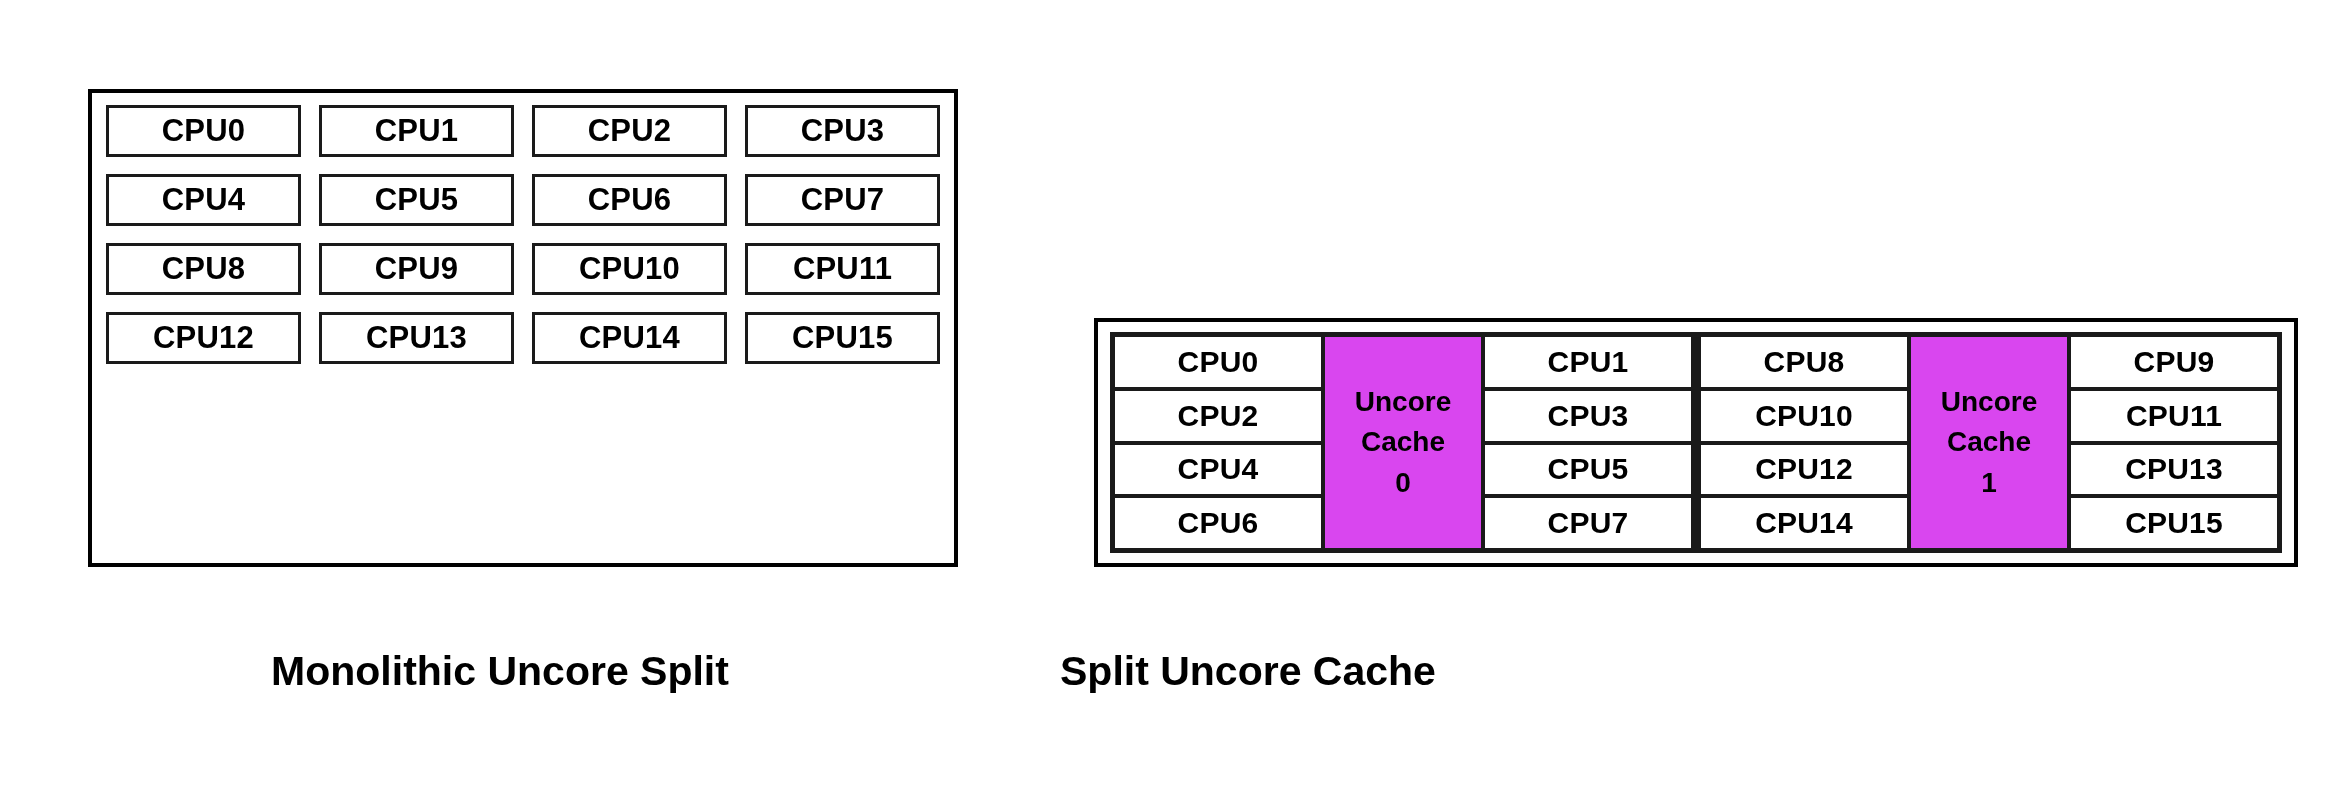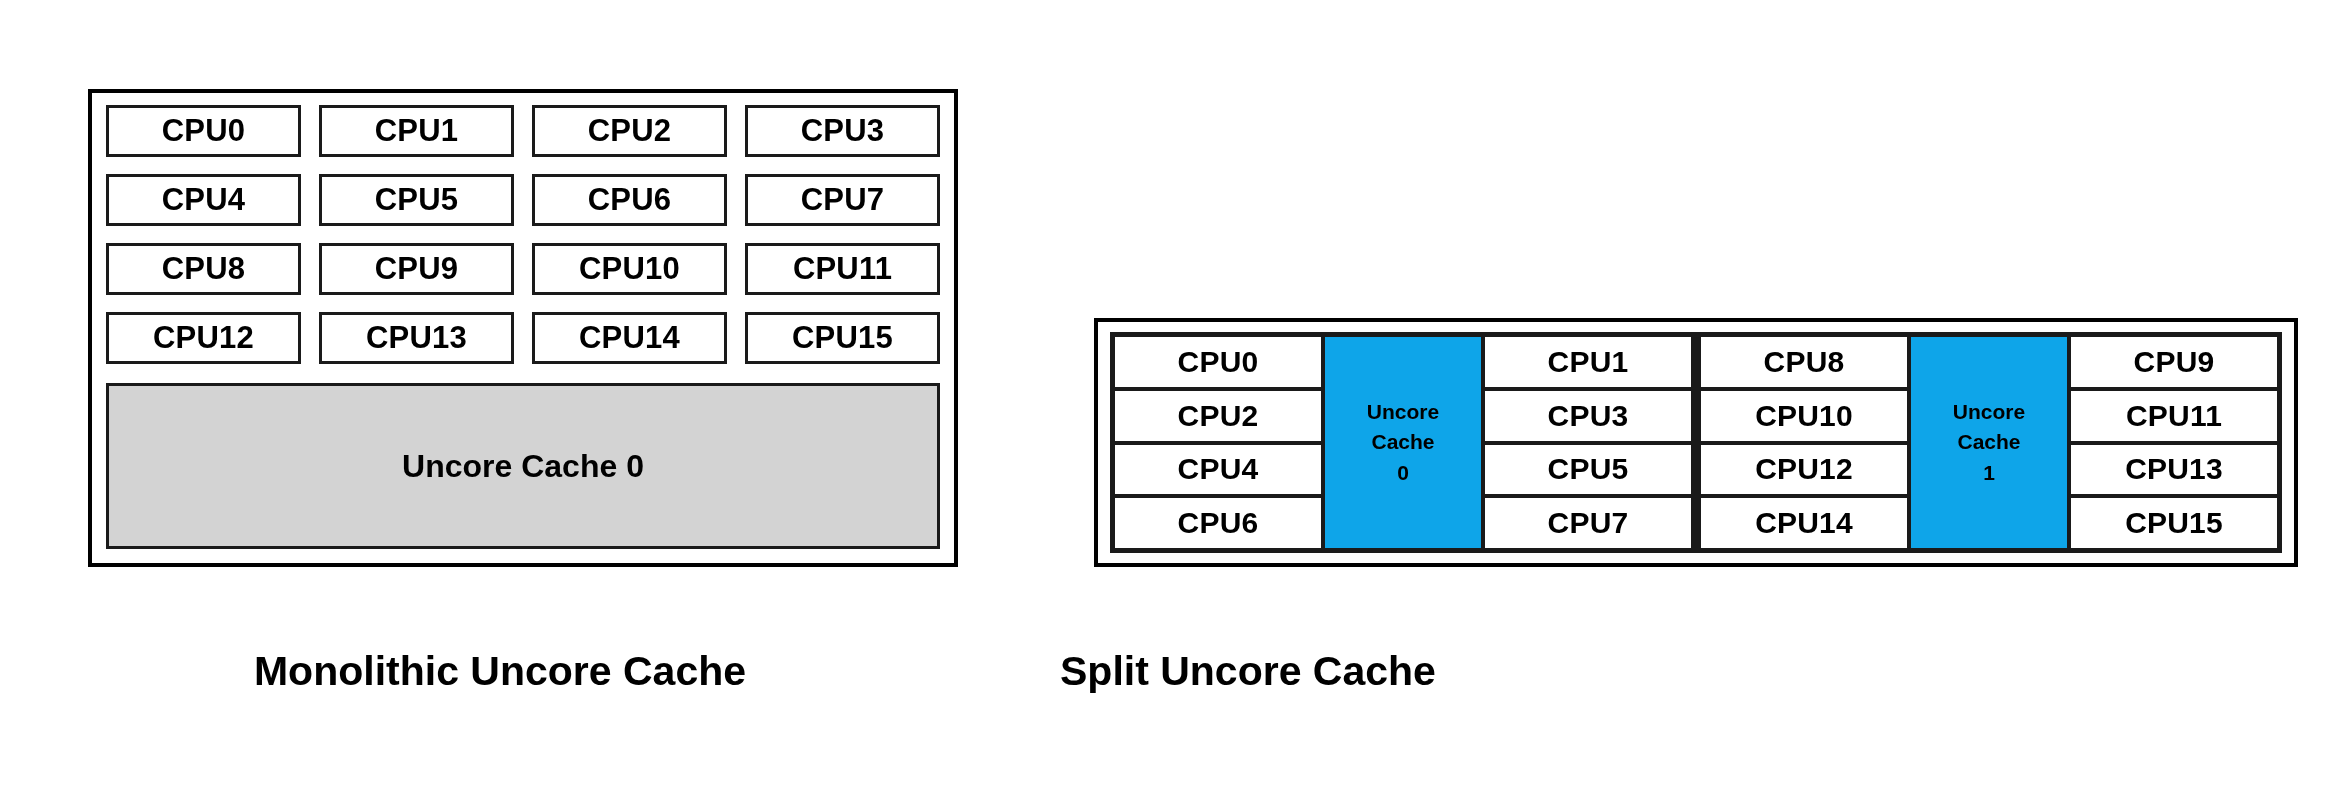--- a/index.html
+++ b/index.html
@@ -108,27 +108,27 @@
     height: auto;
     flex: 1 1 0;
     font-size: 30px;
     margin: 0;
   }
   .cluster-cache {
     width: 160px;
     flex: 0 0 160px;
     border: 2px solid #1a1a1a;
     box-sizing: border-box;
-    background: #0ea5e9;
+    background: #d946ef;
     display: flex;
     flex-direction: column;
     align-items: center;
     justify-content: center;
     font-weight: bold;
-    font-size: 21px;
+    font-size: 28px;
     color: #000000;
     line-height: 1.45;
     text-align: center;
   }
 
   
   .caption {
     position: absolute;
     font-weight: bold;
     font-size: 41px;
@@ -164,25 +164,24 @@
       <div class="cpu-cell">CPU7</div>
       <div class="cpu-cell">CPU8</div>
       <div class="cpu-cell">CPU9</div>
       <div class="cpu-cell">CPU10</div>
       <div class="cpu-cell">CPU11</div>
       <div class="cpu-cell">CPU12</div>
       <div class="cpu-cell">CPU13</div>
       <div class="cpu-cell">CPU14</div>
       <div class="cpu-cell">CPU15</div>
     </div>
-    <div class="uncore-wide">Uncore Cache 0</div>
   </div>
 </div>
 
-<div class="caption" id="caption-monolithic">Monolithic Uncore Cache</div>
+<div class="caption" id="caption-monolithic">Monolithic Uncore Split</div>
 
 <div class="diagram" id="split-diagram">
   <div class="outer-frame" id="split-frame">
 
     <div class="cluster">
       <div class="cluster-col">
         <div class="cpu-cell">CPU0</div>
         <div class="cpu-cell">CPU2</div>
         <div class="cpu-cell">CPU4</div>
         <div class="cpu-cell">CPU6</div>

